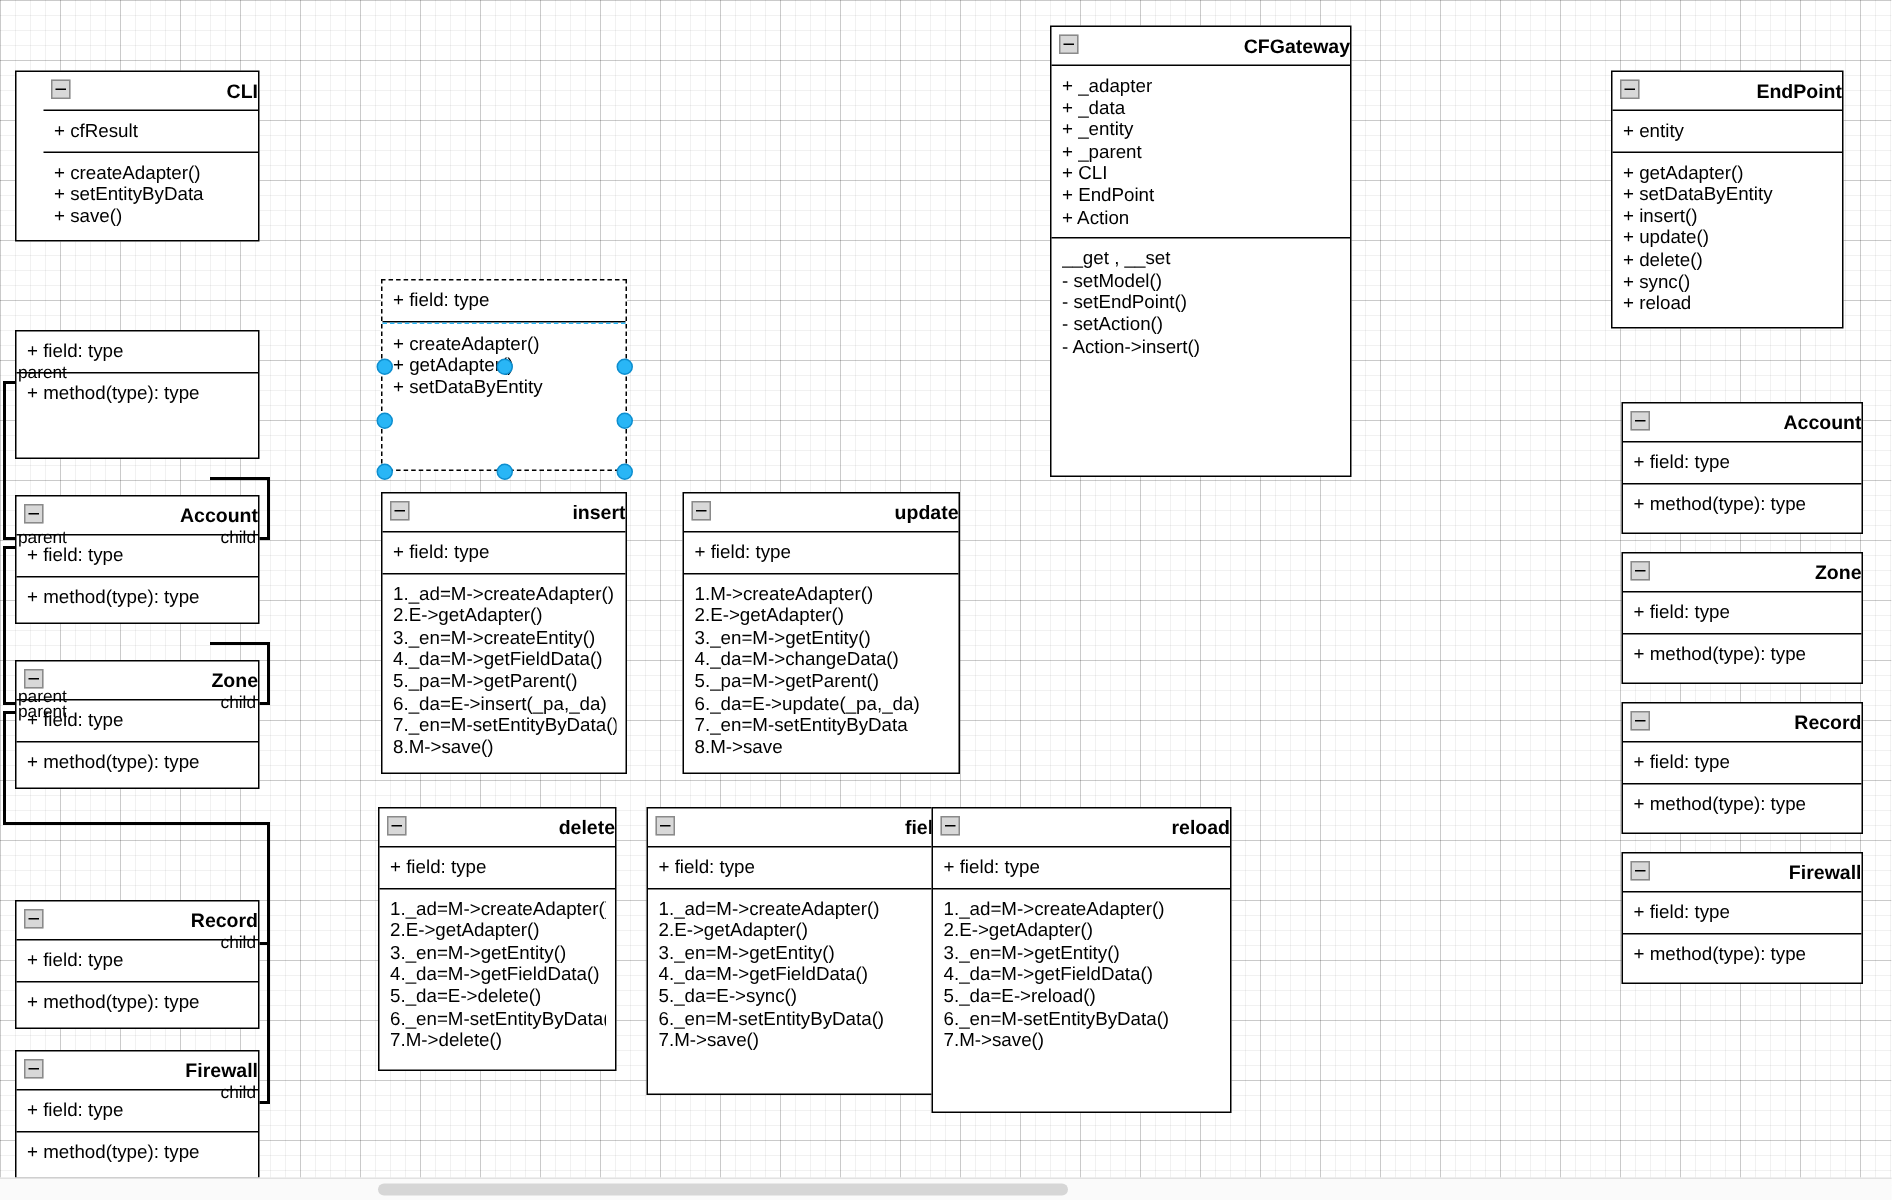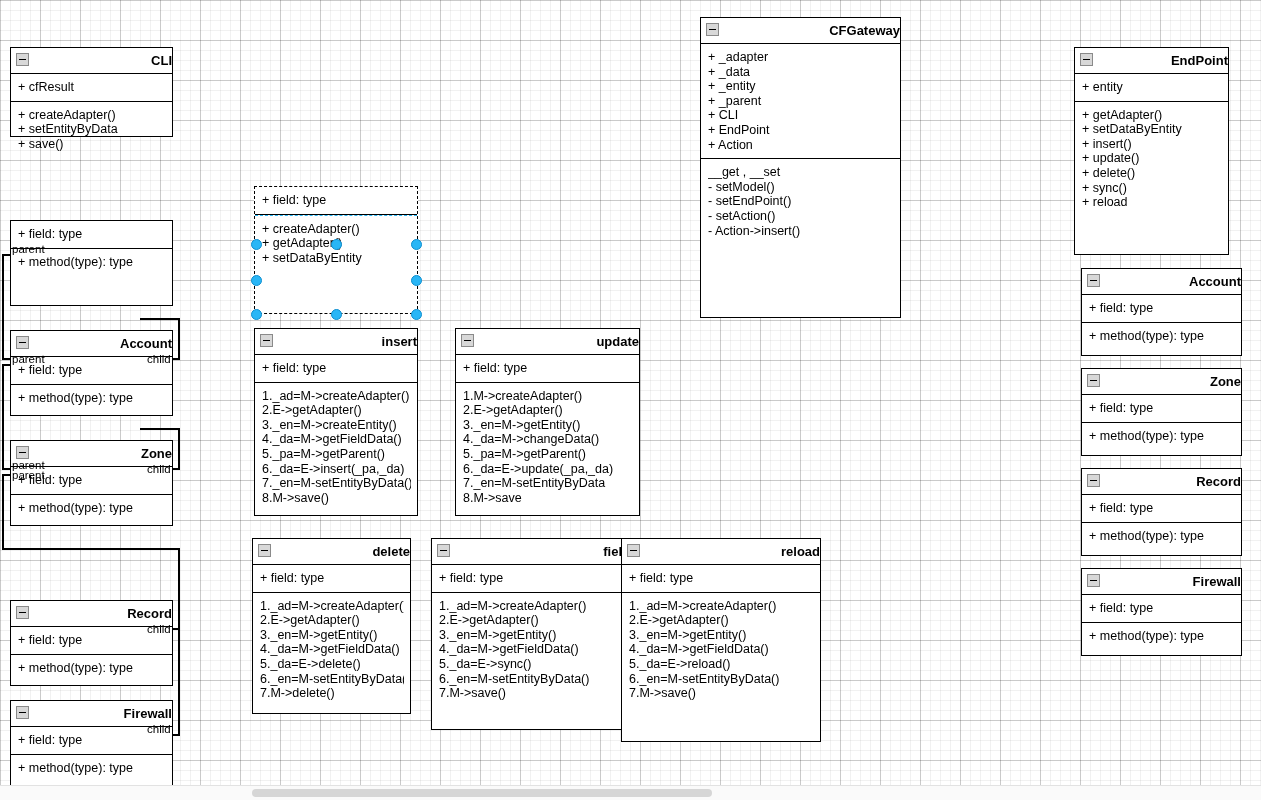--- a/index.html
+++ b/index.html
@@ -150,21 +150,21 @@
   <div class="conn h" style="left:140px; top:428px; width:40px;"></div>
 
   <div class="conn v" style="left:2px; top:474px; height:74px;"></div>
   <div class="conn h" style="left:2px; top:474px; width:10px;"></div>
   <div class="conn h" style="left:2px; top:548px; width:178px;"></div>
   <div class="conn v" style="left:178px; top:548px; height:186px;"></div>
   <div class="conn h" style="left:140px; top:628px; width:40px;"></div>
   <div class="conn v" style="left:140px; top:628px; height:0px;"></div>
   <div class="conn h" style="left:140px; top:734px; width:40px;"></div>
 
-<div class="uml" style="left: 10px; top: 47px; width: 163px; height: 90px;">
+<div class="uml" style="left: 10px; top: 47px; width: 163px; height: 114px; padding-left: 18px;">
       <div class="hdr"><span class="collapse"></span><span>CLI</span></div>
       <div class="sect attrs">
         <div class="row">+ cfResult</div>
       </div>
       <div class="sect ops">
         <div class="row">+ createAdapter()</div>
         <div class="row">+ setEntityByData</div>
         <div class="row">+ save()</div>
       </div>
     </div>
@@ -311,21 +311,21 @@
         <div class="row">+ Action</div>
       </div>
       <div class="sect ops">
         <div class="row">__get , __set</div>
         <div class="row">- setModel()</div>
         <div class="row">- setEndPoint()</div>
         <div class="row">- setAction()</div>
         <div class="row">- Action-&gt;insert()</div>
       </div>
     </div>
-    <div class="uml" style="left: 1074px; top: 47px; width: 155px; height: 208px;">
+    <div class="uml" style="left: 1074px; top: 47px; width: 155px; height: 172px;">
       <div class="hdr"><span class="collapse"></span><span>EndPoint</span></div>
       <div class="sect attrs">
         <div class="row">+  entity</div>
       </div>
       <div class="sect ops">
         <div class="row">+ getAdapter()</div>
         <div class="row">+ setDataByEntity</div>
         <div class="row">+ insert()</div>
         <div class="row">+ update()</div>
         <div class="row">+ delete()</div>

